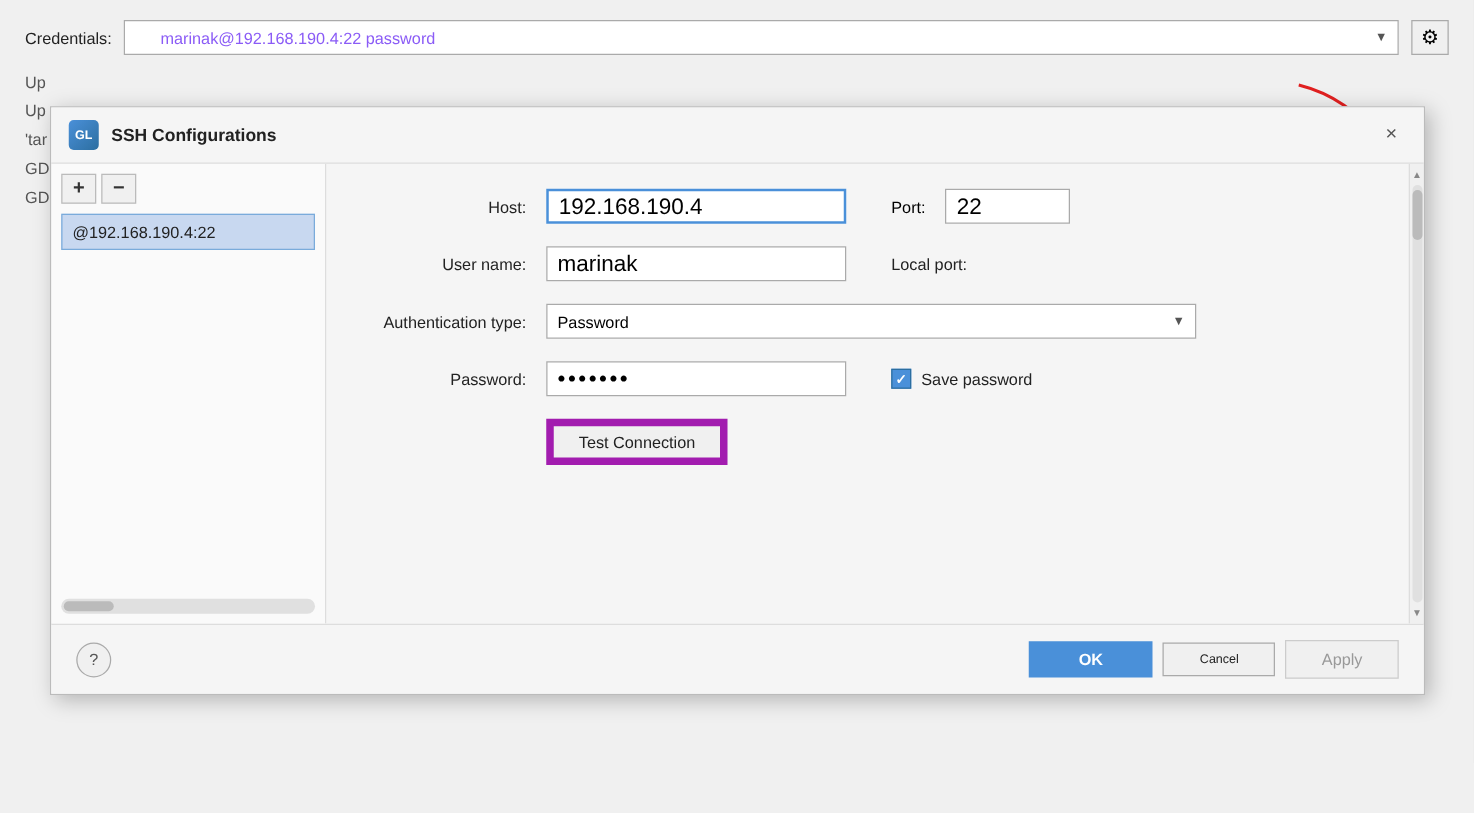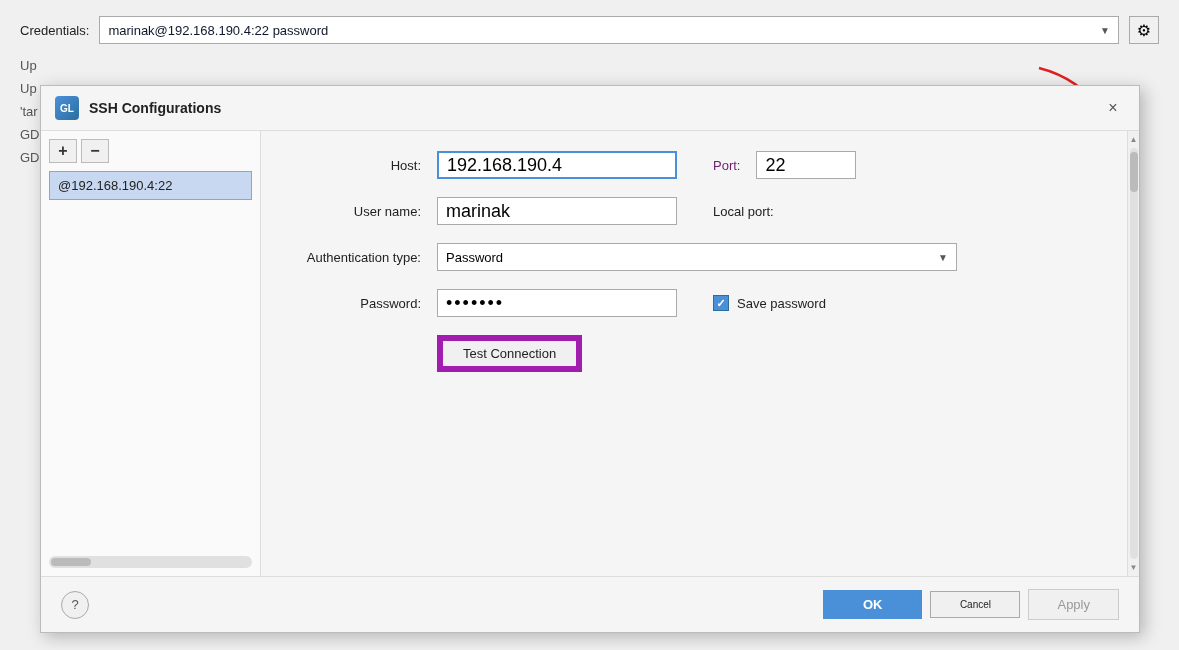--- a/index.html
+++ b/index.html
@@ -41,21 +41,22 @@
       background: white;
       display: flex;
       align-items: center;
       padding: 0 8px;
       font-size: 13px;
       position: relative;
     }
 
     .credentials-select-text {
       flex: 1;
-      color: #0f172a;
+      color: #8b5cf6;
+      margin-left: 20px;
     }
 
     .credentials-select-arrow {
       color: #555;
       font-size: 10px;
     }
 
     .gear-btn {
       width: 30px;
       height: 28px;
@@ -89,21 +90,21 @@
       height: 70px;
       pointer-events: none;
     }
 
     
     .modal-overlay {
       position: absolute;
       top: 85px;
       left: 40px;
       width: 1100px;
-      height: 548px;
+      height: 471px;
       background: #f5f5f5;
       border: 1px solid #bbb;
       box-shadow: 4px 4px 16px rgba(0,0,0,0.25);
       display: flex;
       flex-direction: column;
     }
 
     
     .modal-titlebar {
       display: flex;
@@ -246,21 +247,21 @@
       outline: none;
     }
 
     .host-input {
       width: 240px;
       border: 2px solid #4a90d9;
     }
 
     .port-label {
       font-size: 13px;
-      color: #701a75;
+      color: #000000;
       margin-left: 20px;
     }
 
     .port-input {
       width: 100px;
     }
 
     .username-input {
       width: 240px;
     }

